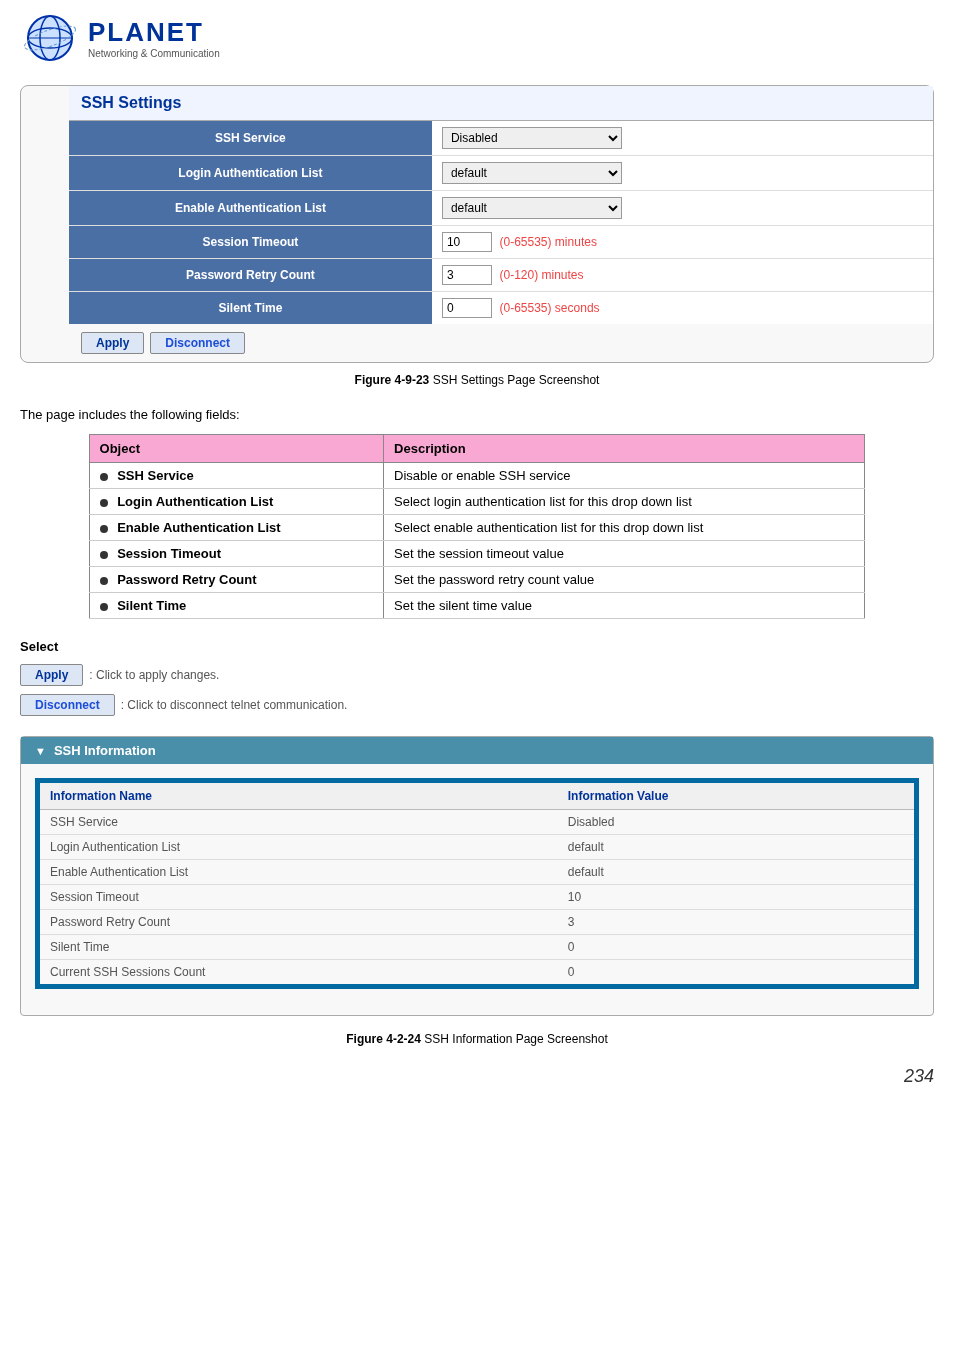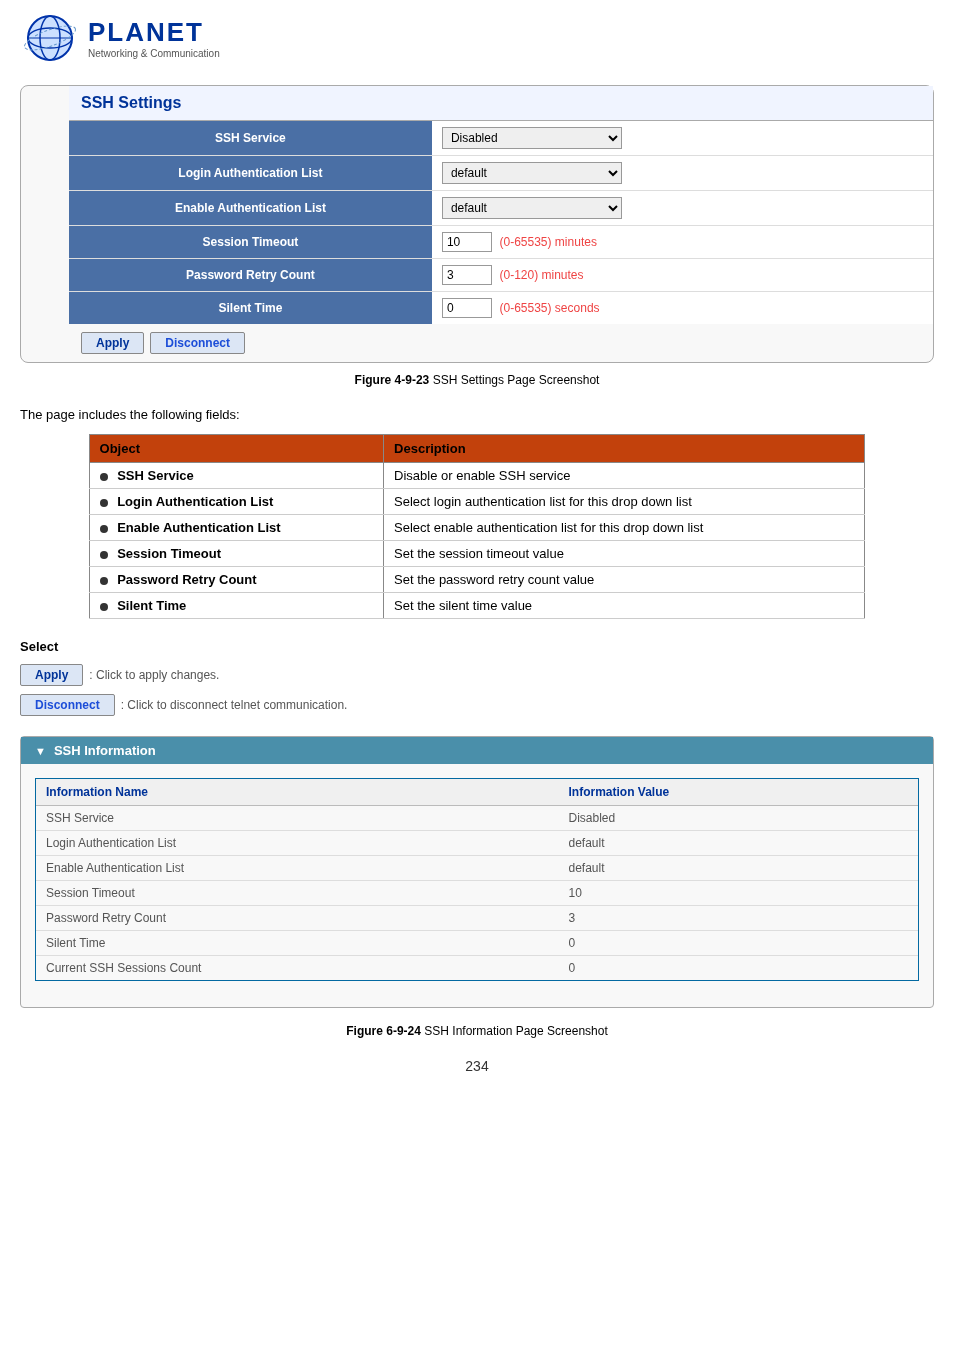--- a/index.html
+++ b/index.html
@@ -144,21 +144,21 @@
     }
 
     
     .desc-table {
       width: 85%;
       margin: 0 auto 20px auto;
       border-collapse: collapse;
       border: 1px solid #888;
     }
     .desc-table th {
-      background: #c2410c;
+      background: #f9a8d4;
       font-weight: bold;
       font-size: 13px;
       padding: 6px 10px;
       border: 1px solid #888;
       text-align: left;
     }
     .desc-table td {
       padding: 5px 10px;
       border-bottom: 1px solid #ccc;
       font-size: 13px;
@@ -214,21 +214,21 @@
       padding: 6px 14px;
       display: flex;
       align-items: center;
       gap: 8px;
     }
     .info-box-title .arrow-icon {
       font-size: 11px;
     }
     .info-inner {
       margin: 14px;
-      border: 1px solid #0369a1;
+      border: 5px solid #0369a1;
     }
     .info-table {
       width: 100%;
       border-collapse: collapse;
     }
     .info-table th {
       background: #f0f0f0;
       font-weight: bold;
       font-size: 12px;
       padding: 6px 10px;
@@ -241,24 +241,25 @@
       font-size: 12px;
       border-bottom: 1px solid #ddd;
       color: #555;
     }
     .info-table tr:last-child td {
       border-bottom: none;
     }
 
     
     .page-number {
-      text-align: center;
-      font-size: 14px;
+      text-align: right;
+      font-size: 18px;
       margin-top: 20px;
       color: #333;
+      font-style: italic;
     }
   </style>
 </head>
 <body>
 
 <div class="logo-area">
   <svg class="logo-icon" viewBox="0 0 60 55" xmlns="http://www.w3.org/2000/svg">
 
     <ellipse cx="30" cy="28" rx="22" ry="22" fill="#cce0ff" stroke="#0033aa" stroke-width="2"></ellipse>
     <ellipse cx="30" cy="28" rx="22" ry="10" fill="none" stroke="#0033aa" stroke-width="1.5"></ellipse>
@@ -444,17 +445,17 @@
           <tr>
       <td>Current SSH Sessions Count</td>
       <td>0</td>
     </tr>
         </tbody>
     </table>
   </div>
 </div>
 
 <div class="figure-caption">
-  <strong>Figure 6-9-24</strong>
+  <strong>Figure 4-2-24</strong>
   <span> SSH Information Page Screenshot</span>
 </div>
 
 <div class="page-number">234</div>
 
 </body></html>

